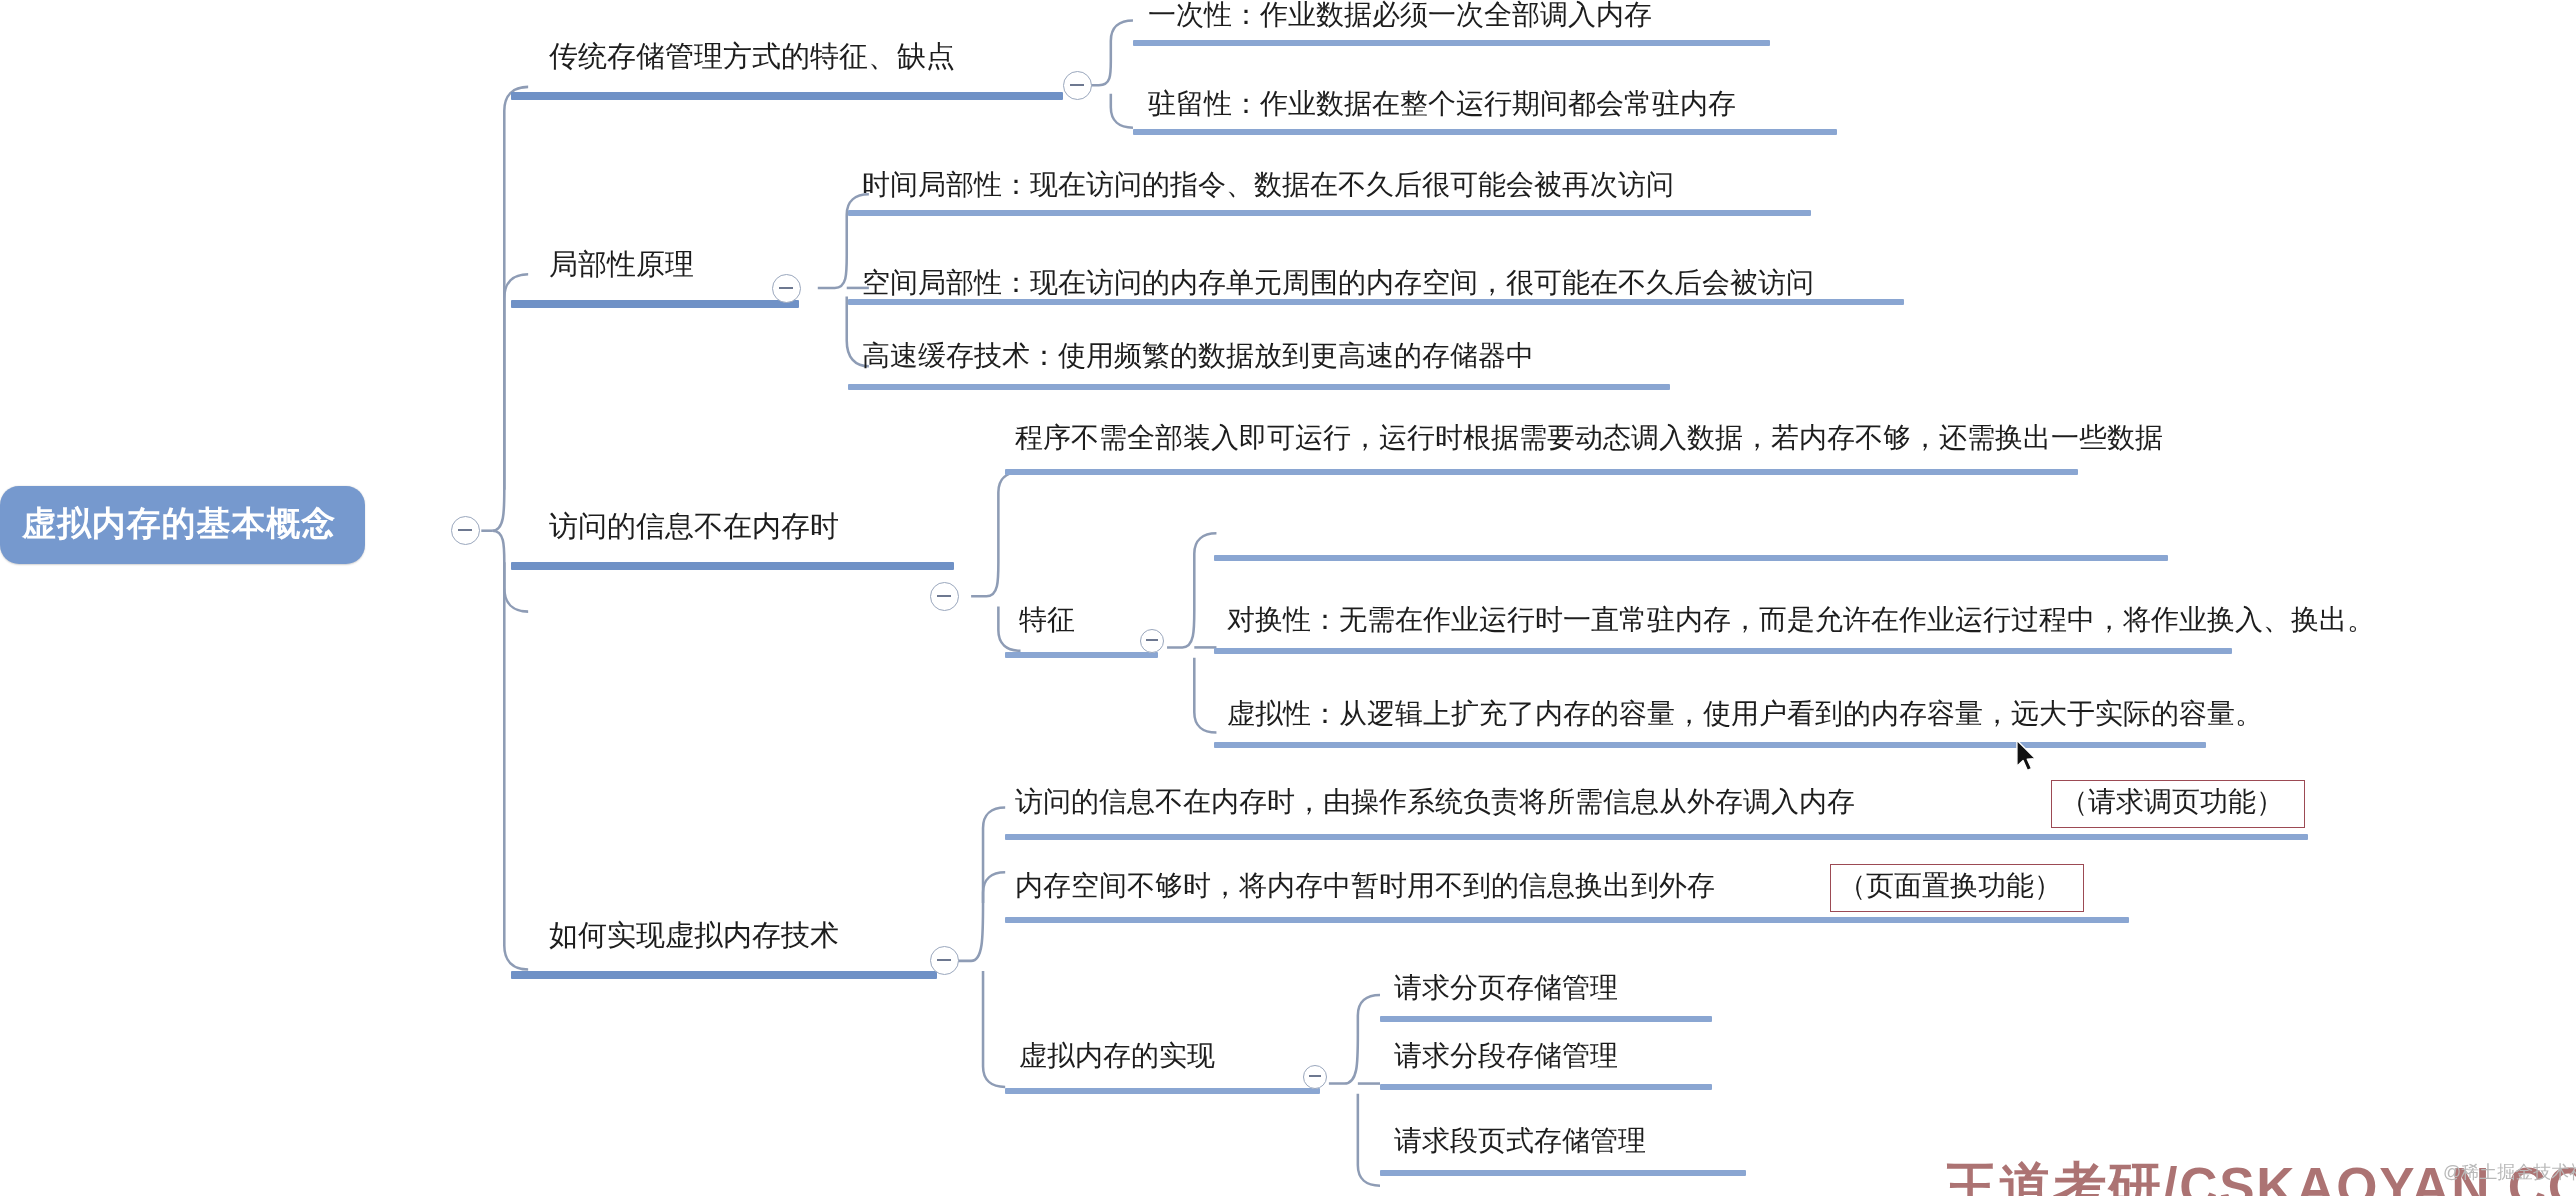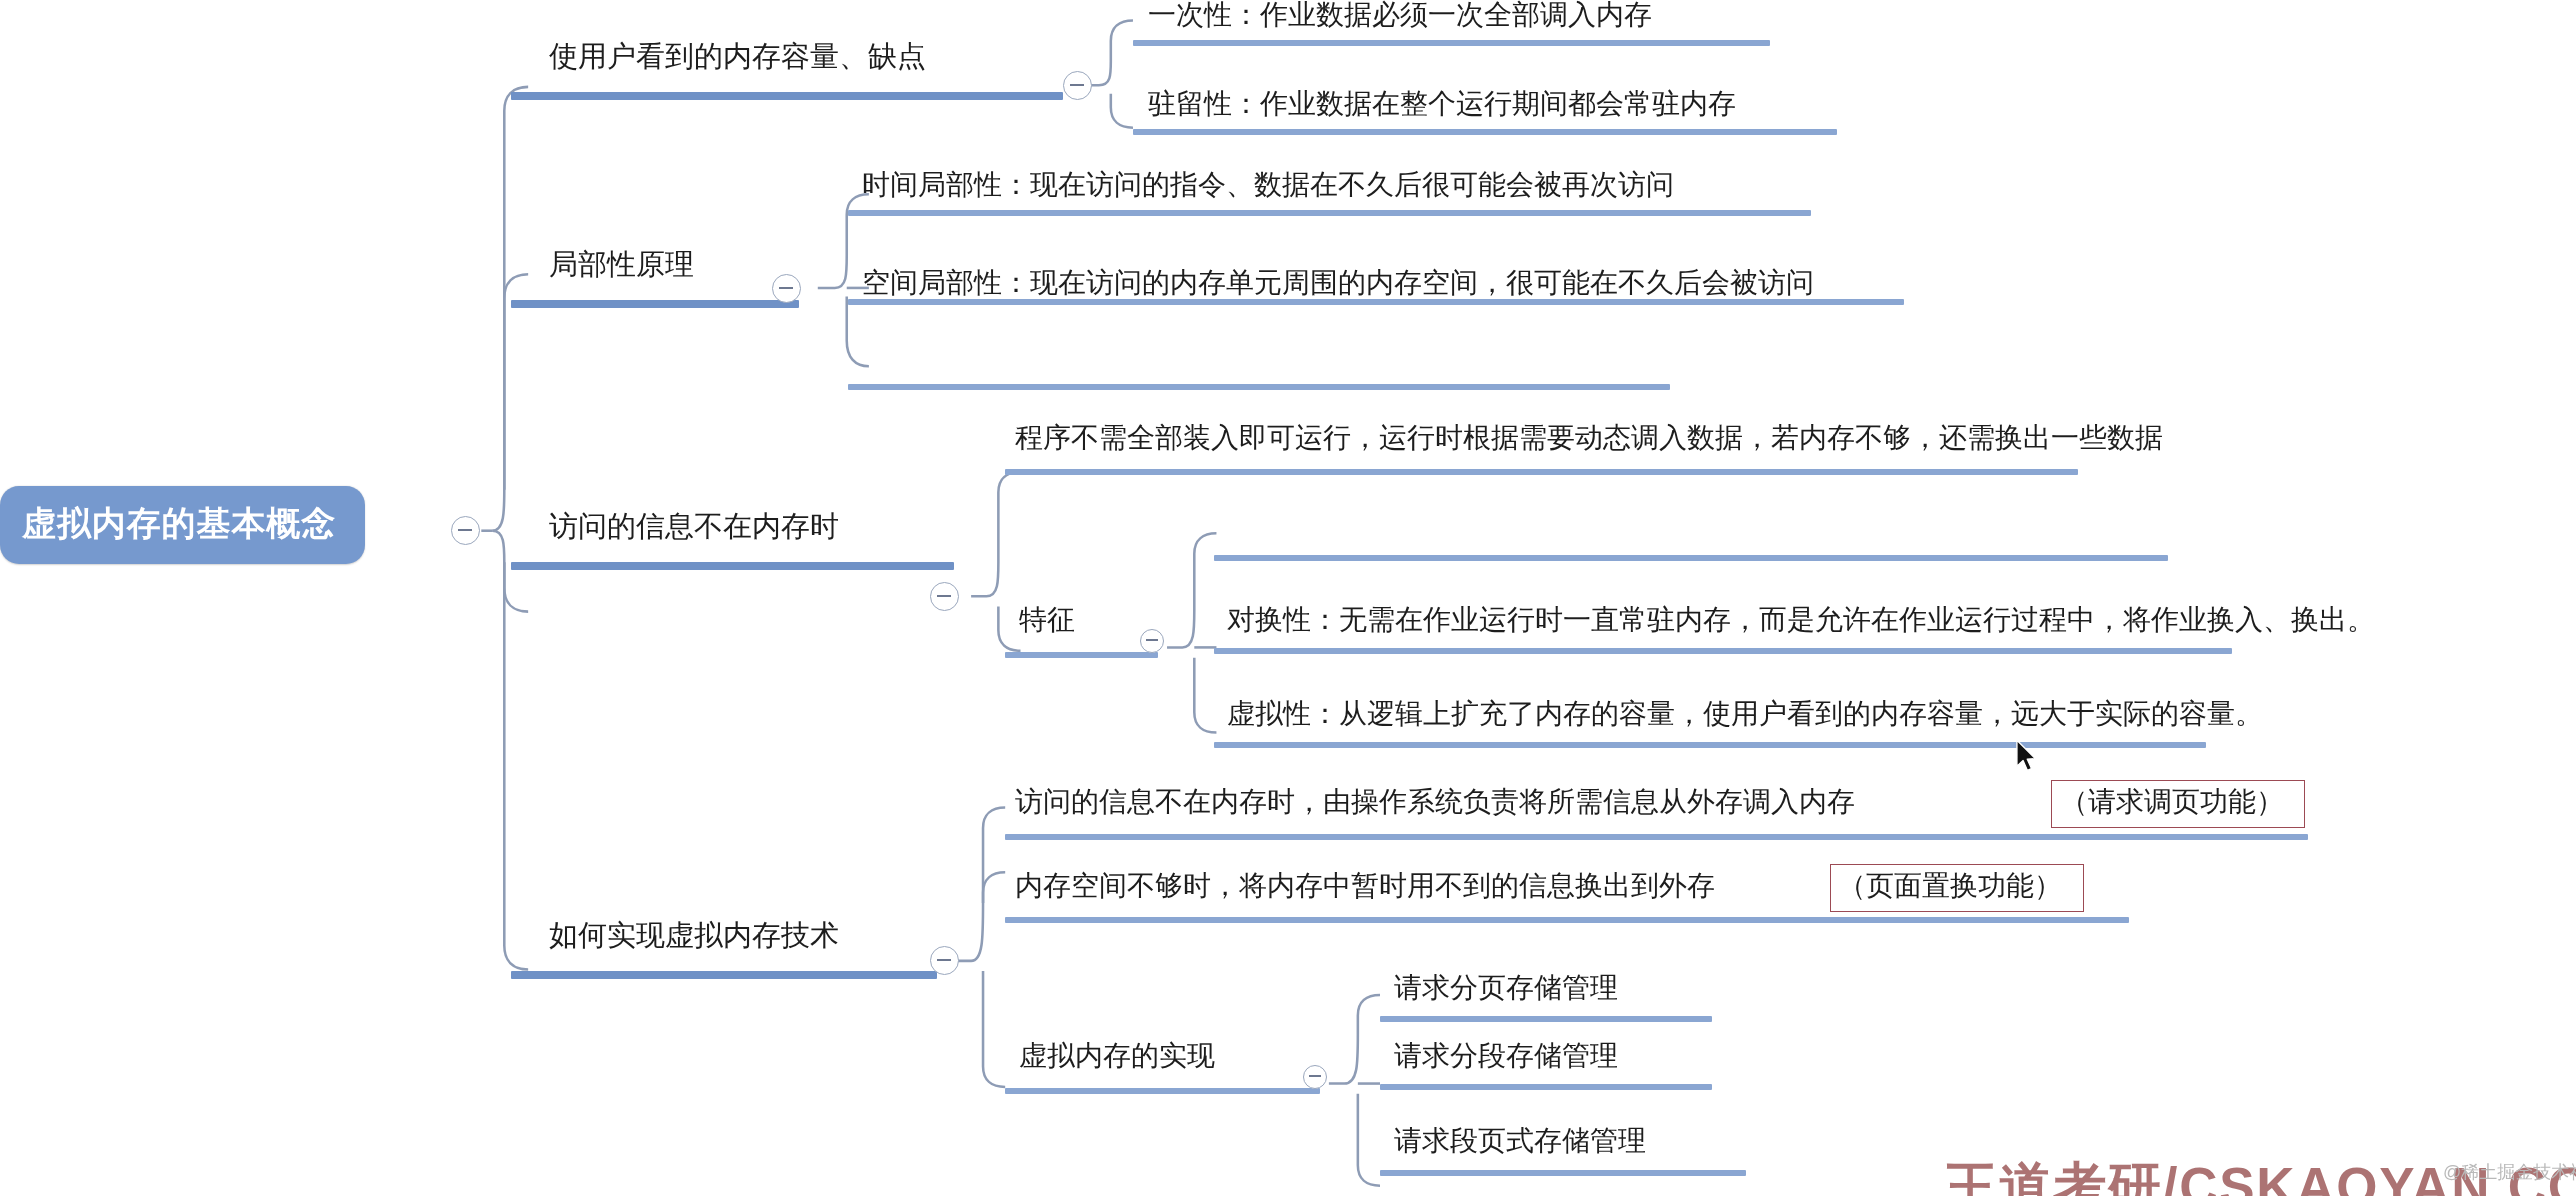--- a/index.html
+++ b/index.html
@@ -106,40 +106,41 @@
       <path d="M 1594,1272 L 1620,1272"></path>
       <path d="M 1594,1284 L 1594,1368 C 1594,1384 1604,1392 1620,1392"></path>
     </g>
   </svg>
 
   <div class="node root">
     <span>虚拟内存的基本概念</span>
   </div>
   <div class="toggle" style="left:451px;top:516px;"></div>
 
-  <div class="node topic t-l1" style="left:549px;top:41px;">使用户看到的内存容量、缺点</div>
+  <div class="node topic t-l1" style="left:549px;top:41px;">传统存储管理方式的特征、缺点</div>
   <div class="bar" style="left:511px;top:92px;width:552px;"></div>
   <div class="toggle" style="left:1063px;top:71px;"></div>
 
   <div class="node topic t-l2" style="left:1148px;top:0px;">一次性：作业数据必须一次全部调入内存</div>
   <div class="bar thin" style="left:1133px;top:40px;width:637px;"></div>
 
   <div class="node topic t-l2" style="left:1148px;top:89px;">驻留性：作业数据在整个运行期间都会常驻内存</div>
   <div class="bar thin" style="left:1133px;top:129px;width:704px;"></div>
 
   <div class="node topic t-l1" style="left:549px;top:249px;text-align:right;">局部性原理</div>
   <div class="bar" style="left:511px;top:300px;width:288px;"></div>
   <div class="toggle" style="left:772px;top:274px;"></div>
 
   <div class="node topic t-l2" style="left:862px;top:170px;">时间局部性：现在访问的指令、数据在不久后很可能会被再次访问</div>
   <div class="bar thin" style="left:848px;top:210px;width:963px;"></div>
 
   <div class="node topic t-l2" style="left:862px;top:268px;">空间局部性：现在访问的内存单元周围的内存空间，很可能在不久后会被访问</div>
   <div class="bar thin" style="left:848px;top:299px;width:1056px;"></div>
 
+  <div class="node topic t-l2" style="left:862px;top:341px;">高速缓存技术：使用频繁的数据放到更高速的存储器中</div>
   <div class="bar thin" style="left:848px;top:384px;width:822px;"></div>
 
   <div class="node topic t-l1" style="left:549px;top:511px;">访问的信息不在内存时</div>
   <div class="bar" style="left:511px;top:562px;width:443px;"></div>
   <div class="toggle" style="left:930px;top:582px;"></div>
 
   <div class="node topic t-l2" style="left:1015px;top:423px;">程序不需全部装入即可运行，运行时根据需要动态调入数据，若内存不够，还需换出一些数据</div>
   <div class="bar thin" style="left:1005px;top:469px;width:1073px;"></div>
 
   <div class="node topic t-l2" style="left:1019px;top:605px;">特征</div>

